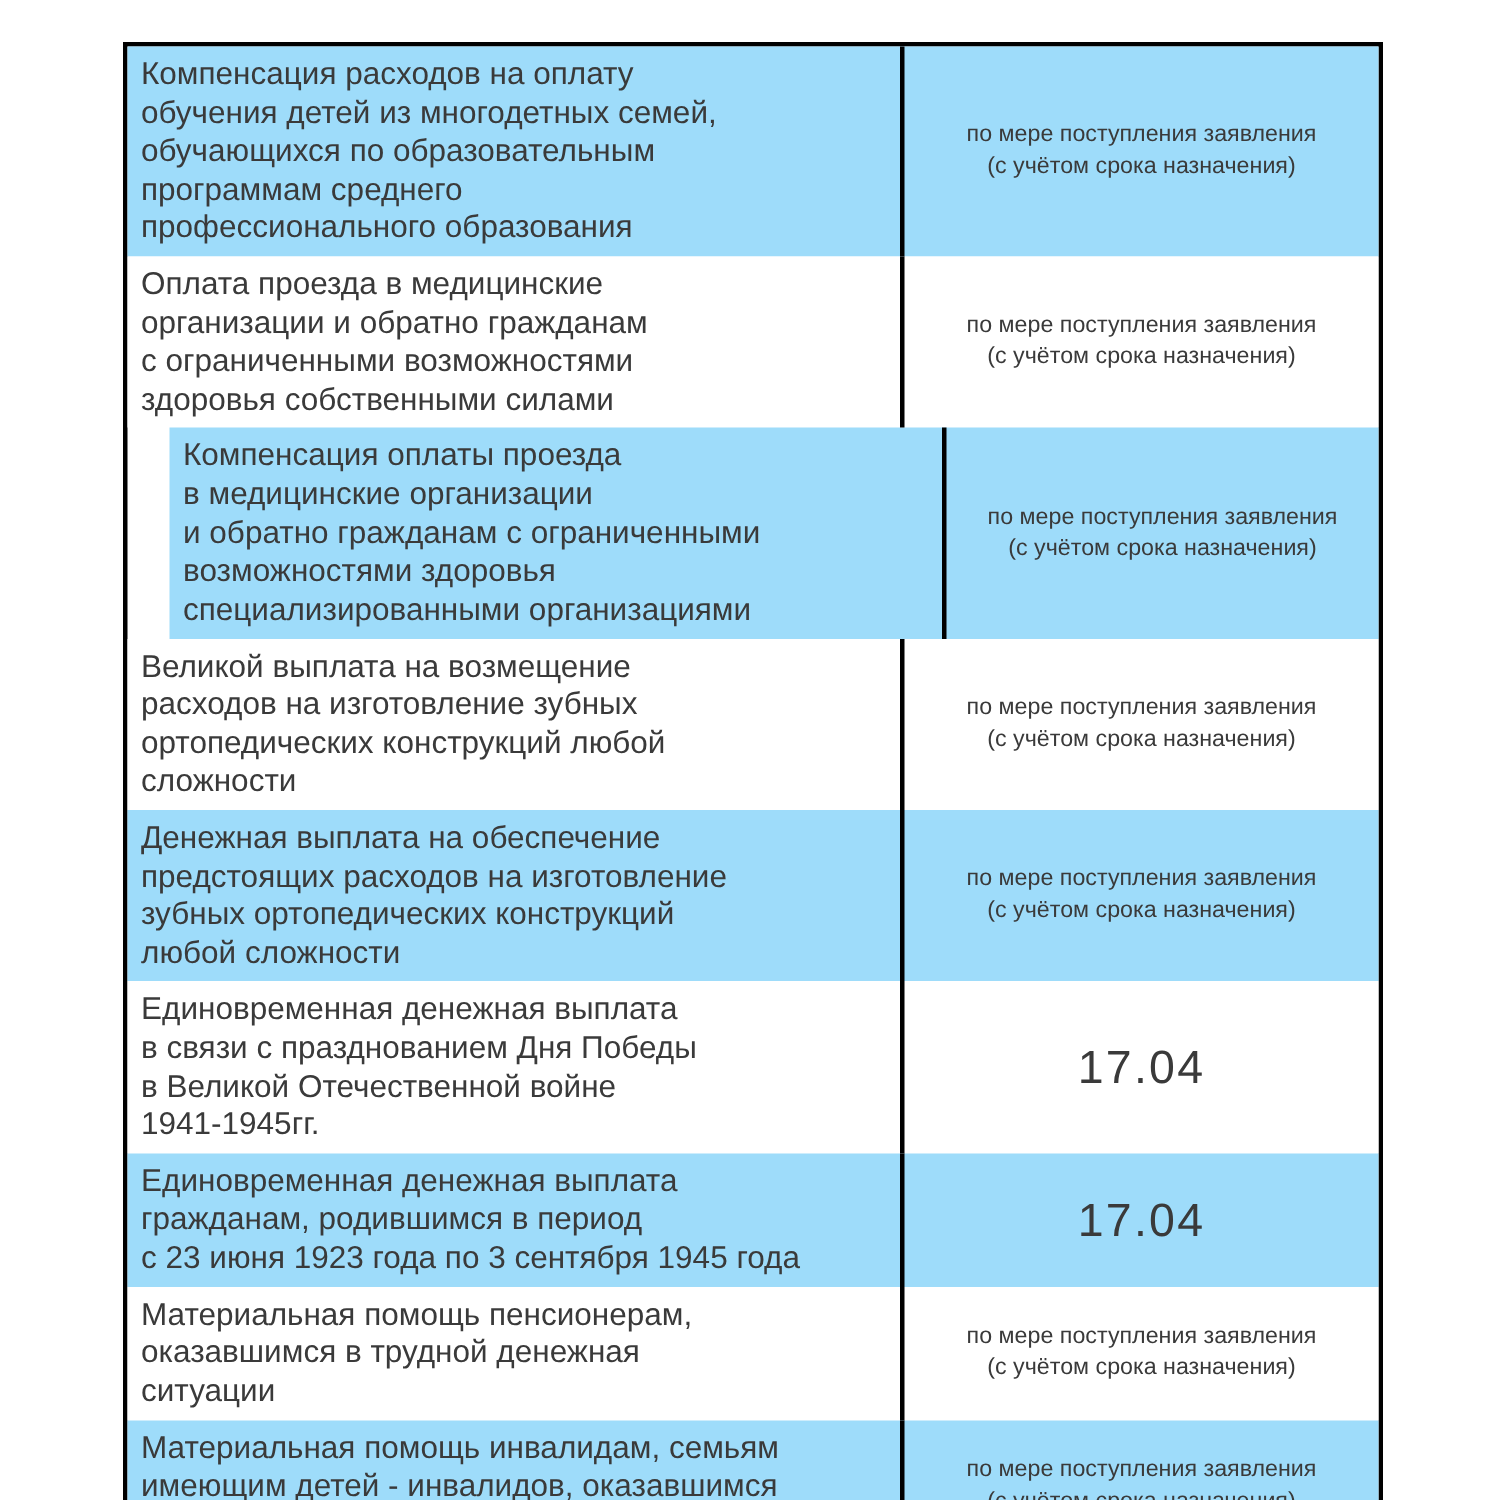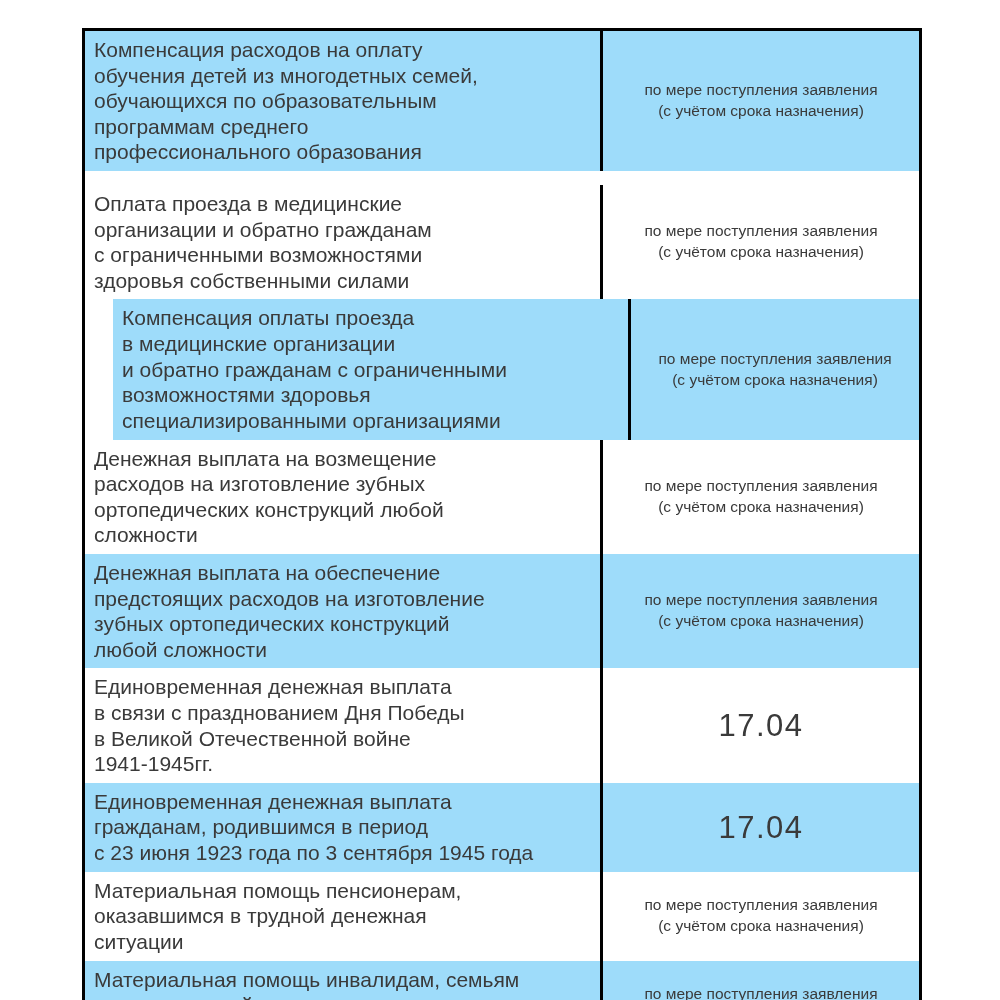--- a/index.html
+++ b/index.html
@@ -26,21 +26,21 @@
     background: #ffffff;
   }
   .row {
     display: flex;
     align-items: center;
     box-sizing: border-box;
   }
   .row.blue { background: #9edcfa; }
   .row.white { background: #ffffff; }
   .row:nth-child(1) { min-height: 137px; }
-  .row:nth-child(2) { min-height: 104px; margin-top: 14px; }
+  .row:nth-child(2) { min-height: 104px; }
   .row:nth-child(3) { min-height: 132px; margin-left: 28px; }
   .row:nth-child(4) { min-height: 112px; }
   .row:nth-child(5) { min-height: 102px; }
   .row:nth-child(6) { min-height: 107px; }
   .row:nth-child(7) { min-height: 78px; }
   .row:nth-child(8) { min-height: 75px; }
   .row:nth-child(9) { min-height: 81px; }
   .cell {
     box-sizing: border-box;
     white-space: pre-line;
@@ -100,21 +100,21 @@
       <div class="cell service">Компенсация оплаты проезда
 в медицинские организации
 и обратно гражданам с ограниченными
 возможностями здоровья
 специализированными организациями</div>
       <div class="cell term">по мере поступления заявления
 (с учётом срока назначения)</div>
     </div>
 
     <div class="row white">
-      <div class="cell service">Денежная выплата на возмещение
+      <div class="cell service">Великой выплата на возмещение
 расходов на изготовление зубных
 ортопедических конструкций любой
 сложности</div>
       <div class="cell term">по мере поступления заявления
 (с учётом срока назначения)</div>
     </div>
 
     <div class="row blue">
       <div class="cell service">Денежная выплата на обеспечение
 предстоящих расходов на изготовление

